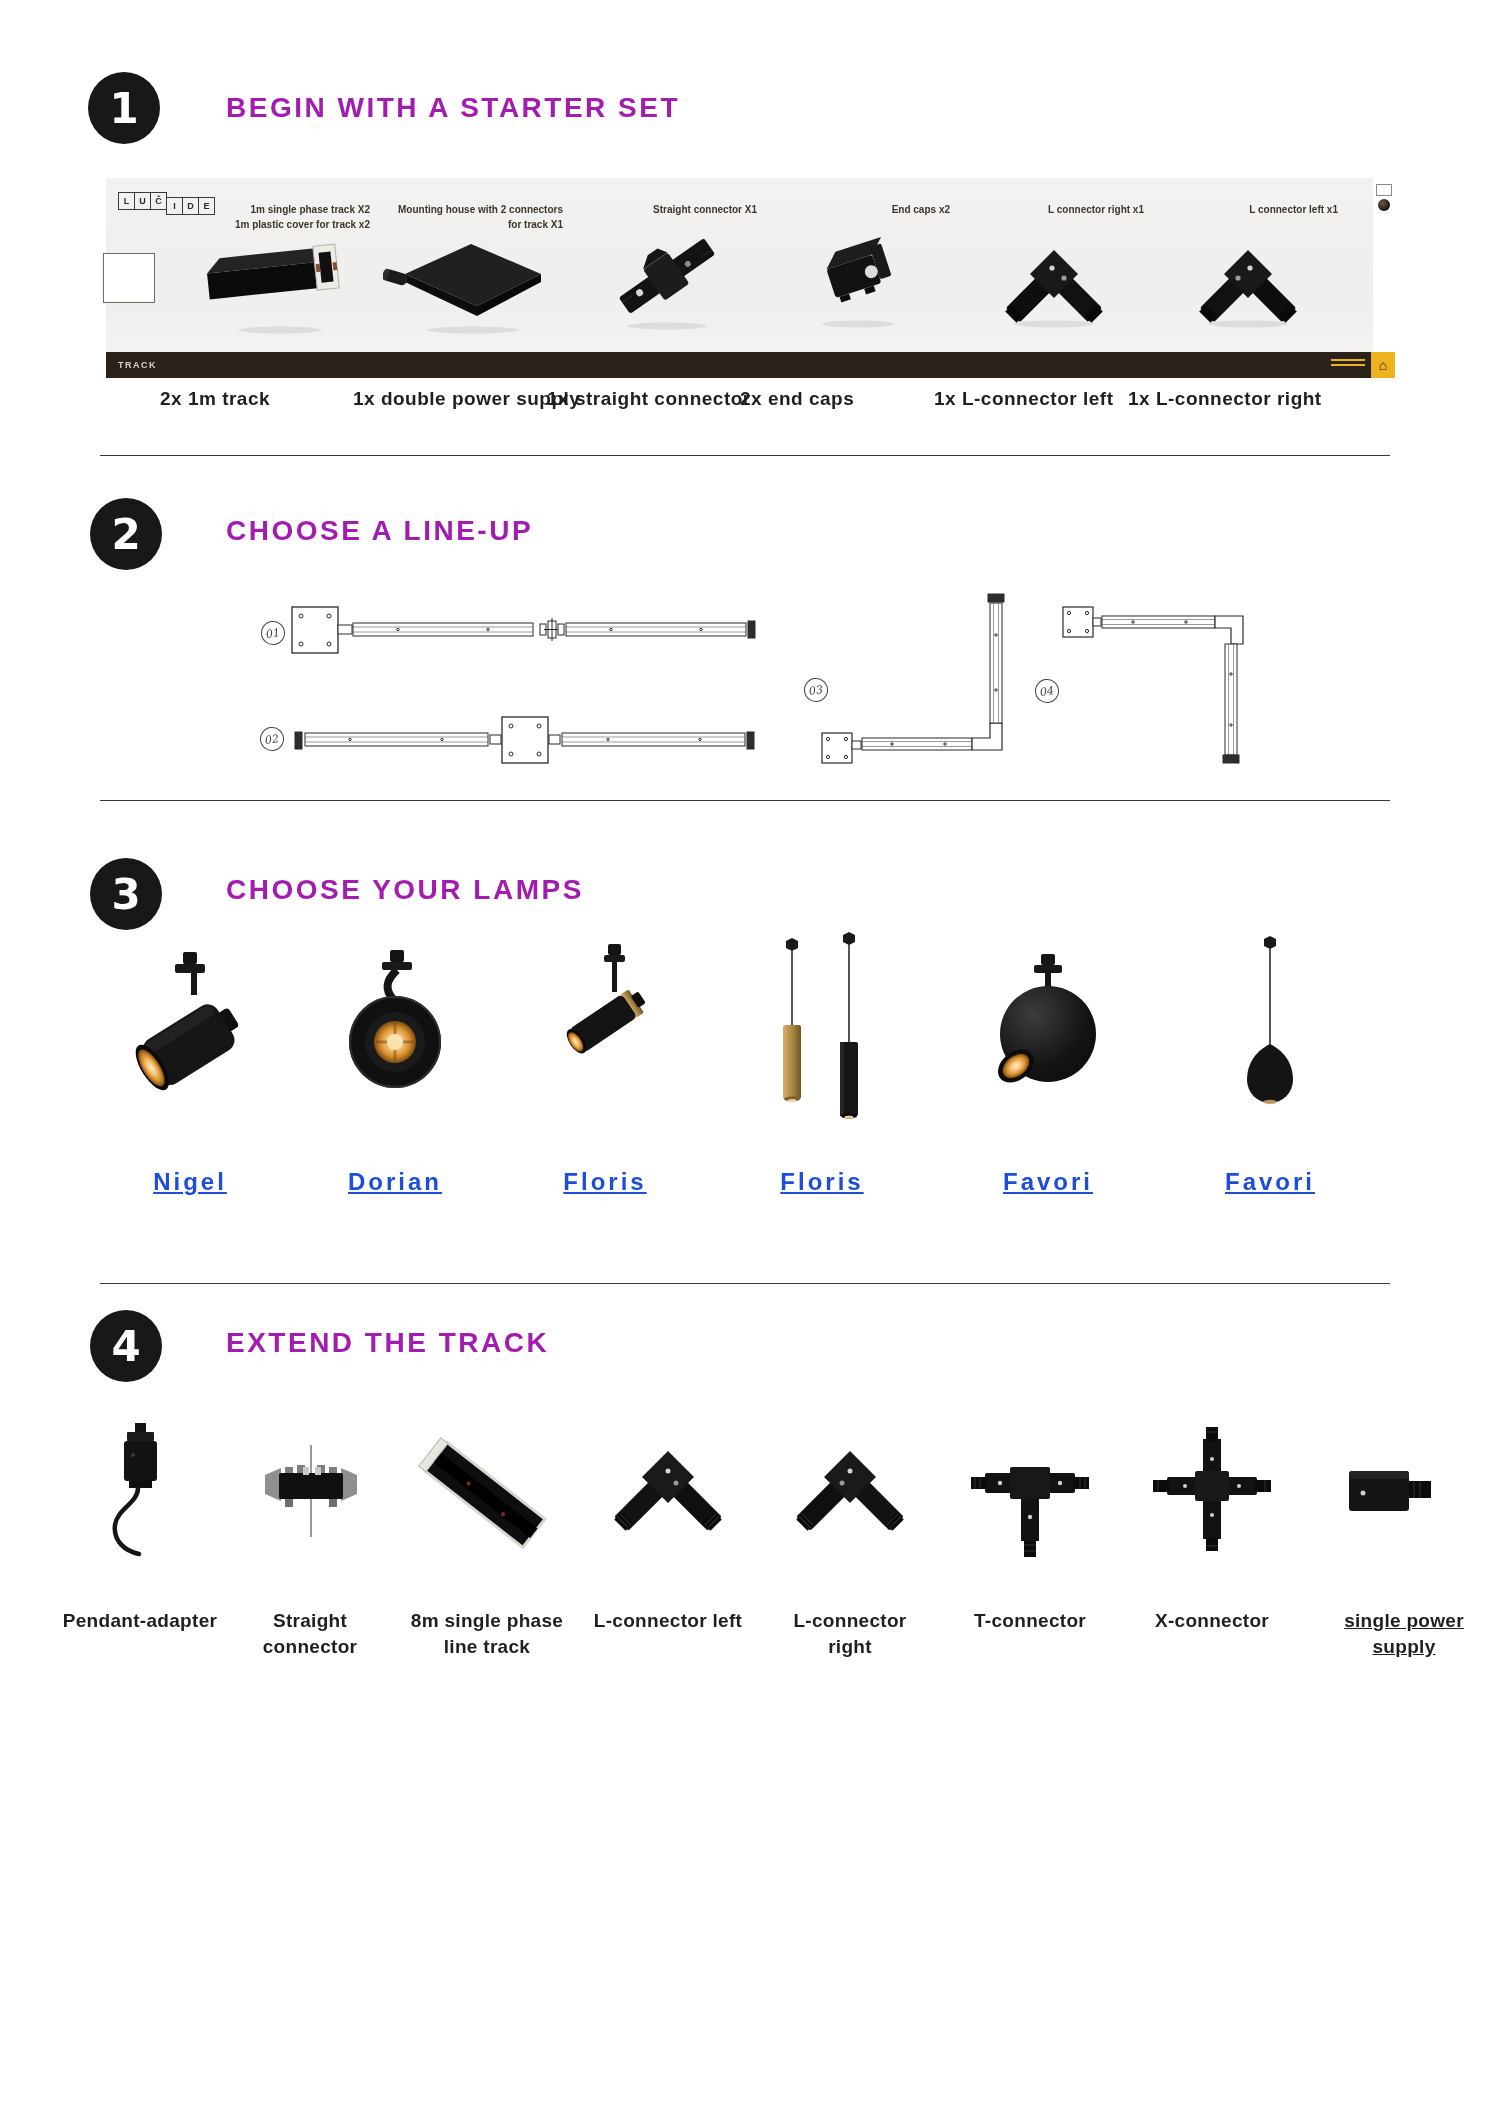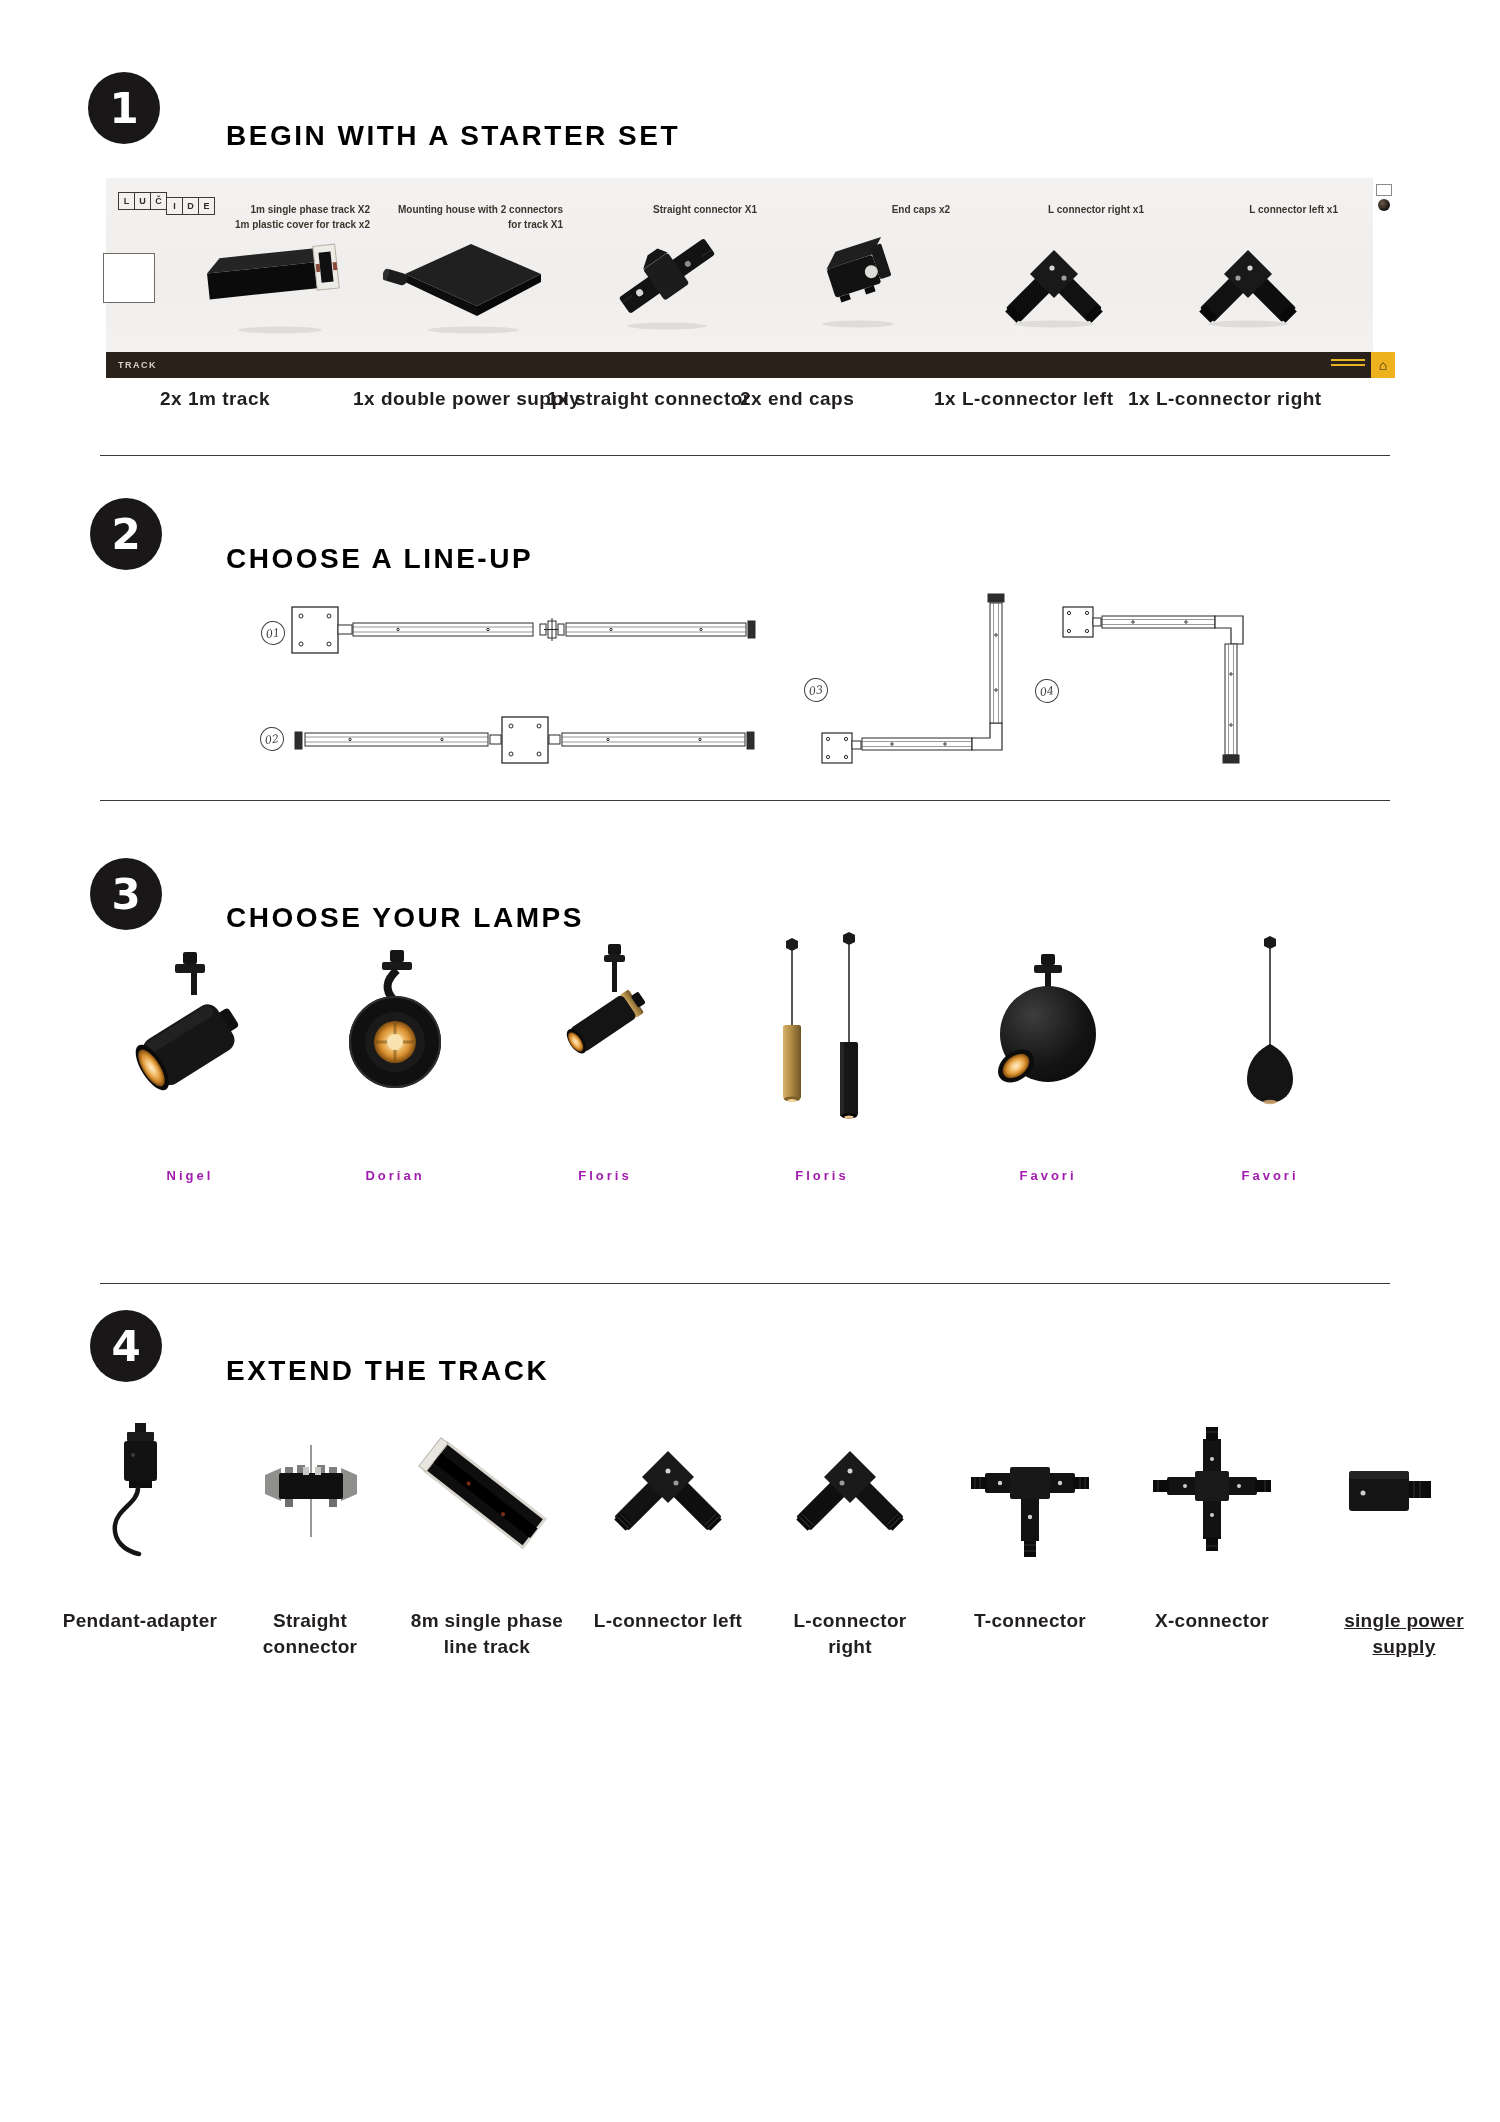--- a/index.html
+++ b/index.html
@@ -3,21 +3,21 @@
 <meta charset="utf-8">
 <style>
   html,body{margin:0;padding:0;background:#ffffff;}
   .page{position:relative;width:1500px;height:2122px;background:#fff;overflow:hidden;
         font-family:"Liberation Sans",sans-serif;color:#221e1f;}
 
   
   .step-circle{position:absolute;width:72px;height:72px;border-radius:50%;background:#191717;
     color:#fff;display:flex;align-items:center;justify-content:center;
     font-family:"DejaVu Sans",sans-serif;font-size:42px;font-weight:bold;}
-  .step-title{position:absolute;font-size:28px;font-weight:bold;letter-spacing:2.5px;color:#000000;white-space:nowrap;margin-top:28px;}
+  .step-title{position:absolute;font-size:28px;font-weight:bold;letter-spacing:2.5px;color:#a21caf;white-space:nowrap;}
 
   .divider{position:absolute;left:100px;width:1290px;height:1px;background:#3c3a39;}
 
   
   .starter-box{position:absolute;left:106px;top:178px;width:1289px;height:200px;
     background:linear-gradient(180deg,#f3f2f0 0%,#efeeec 55%,#f5f4f2 100%);}
   .box-sidebar{position:absolute;right:0;top:0;width:22px;height:174px;background:#ffffff;}
   .sb-chip{width:14px;height:10px;border:1px solid #8a8a86;margin:6px auto 3px auto;font-size:4px;color:#777;
     display:flex;align-items:center;justify-content:center;overflow:hidden;}
   .sb-dot{width:12px;height:12px;border-radius:50%;margin:2px auto;background:radial-gradient(circle at 35% 35%,#6a5a48,#171310 70%);}
@@ -42,21 +42,21 @@
 
   
   .lineups-svg{position:absolute;left:140px;top:580px;}
   .lu-num{position:absolute;width:22px;height:22px;border:1.3px solid #454240;border-radius:50%;
     display:flex;align-items:center;justify-content:center;
     font-family:"DejaVu Serif",serif;font-style:italic;font-size:11px;color:#454240;transform:rotate(-8deg);}
 
   
   .lamp{position:absolute;top:930px;width:170px;height:235px;}
   .lamp-name{position:absolute;top:1168px;width:200px;margin-left:-100px;text-align:center;
-    font-size:13px;font-weight:bold;letter-spacing:3px;color:#a21caf;}
+    font-size:24px;font-weight:bold;letter-spacing:3px;color:#1d4ed8;text-decoration:underline;}
 
   
   .ext-item{position:absolute;top:1415px;width:150px;height:165px;}
   .ext-label{position:absolute;top:1608px;width:160px;margin-left:-80px;text-align:center;
     font-size:19px;font-weight:bold;letter-spacing:0.3px;line-height:1.35;color:#221e1f;}
 </style>
 </head>
 <body>
 
 <div class="page">

